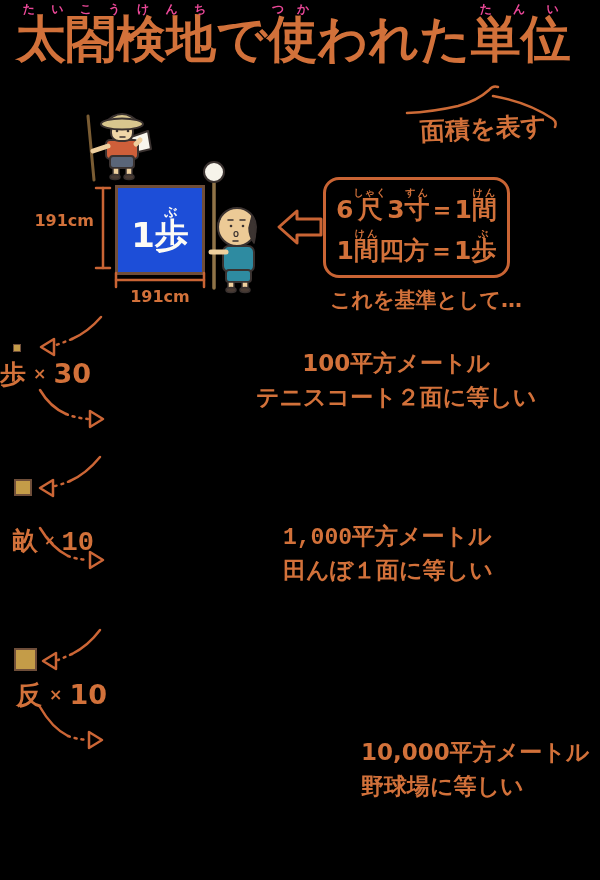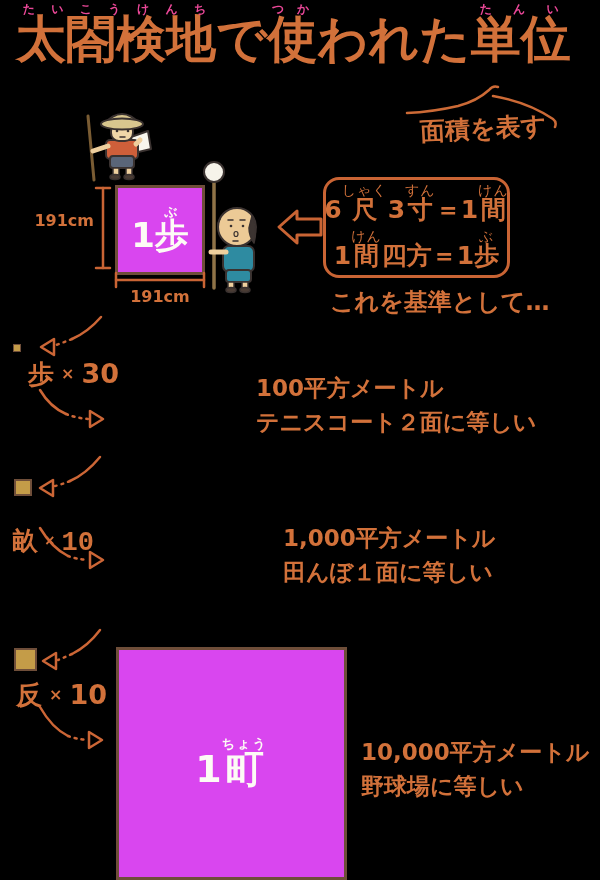--- a/index.html
+++ b/index.html
@@ -7,21 +7,21 @@
     position:relative;width:600px;height:880px;background:#000;overflow:hidden;
     font-family:"DejaVu Sans",sans-serif;color:#d2713a;
   }
   
   .title{position:absolute;left:16px;top:2px;font-size:50px;font-weight:bold;
          white-space:nowrap;color:#d2713a;line-height:1.5;}
   .title ruby rt{font-size:12px;font-weight:bold;letter-spacing:3px;color:#ec4899;}
   .area-note{position:absolute;left:420px;top:112px;font-size:25px;font-weight:bold;
              transform:rotate(-3deg);white-space:nowrap;}
   
-  .sq{position:absolute;background:#d946ef;border:3px solid #6f4e39;
+  .sq{position:absolute;background:#1d4ed8;border:3px solid #6f4e39;
       display:flex;align-items:center;justify-content:center;}
   .sq-label{color:#fdfbf5;font-weight:bold;text-align:center;line-height:1.1;}
   .sq-label ruby rt{font-size:13px;font-weight:bold;letter-spacing:2px;color:#fdfbf5;}
   #sq-bu {left:115px;top:185px;width:84px;height:84px;}
   #sq-se {left:115px;top:337px;width:114px;height:114px;}
   #sq-tan{left:115px;top:478px;width:146px;height:144px;}
   #sq-cho{left:116px;top:647px;width:225px;height:227px;}
   #sq-bu  .sq-label{font-size:34px;}
   #sq-se  .sq-label,#sq-tan .sq-label,#sq-cho .sq-label{font-size:38px;}
   .mini{position:absolute;background:#c49c48;border:2px solid #6f4e39;}
@@ -30,33 +30,33 @@
   #mini-c{left:14px;top:648px;width:19px;height:19px;border-width:2.5px;}
   
   .measure-label{position:absolute;font-size:16px;font-weight:bold;}
   #mh-label{left:28px;top:211px;width:66px;text-align:right;}
   #mw-label{left:115px;top:287px;width:90px;text-align:center;}
   
   .callout{position:absolute;left:323px;top:177px;width:181px;height:95px;
            border:3px solid #c96434;border-radius:16px;display:flex;flex-direction:column;
            align-items:center;justify-content:center;gap:3px;}
   .callout .line{font-size:25px;font-weight:bold;white-space:nowrap;line-height:1.3;}
-  .callout ruby rt{font-size:14px;font-weight:normal;letter-spacing:1px;}
-  .baseline-note{position:absolute;left:330px;top:286px;font-size:24px;font-weight:bold;white-space:nowrap;}
+  .callout ruby rt{font-size:10px;font-weight:bold;letter-spacing:1px;}
+  .baseline-note{position:absolute;left:330px;top:286px;font-size:21px;font-weight:bold;white-space:nowrap;}
   
   .formula{position:absolute;font-weight:bold;white-space:nowrap;}
   .formula .u{font-size:26px;}
   .formula .s{font-size:16px;margin:0 7px;vertical-align:4px;}
   .formula .v{font-size:27px;}
-  #f-a{left:0;top:357px;padding-left:28px;}
+  #f-a{left:0;top:357px;}
   #f-b{left:12px;top:524px;font-family:Liberation Mono, monospace;}
   #f-c{left:16px;top:678px;text-align:center;}
   .desc{position:absolute;font-size:23px;font-weight:bold;line-height:34px;white-space:nowrap;}
-  #d-a{left:256px;top:371px;}
-  #d-b{left:283px;top:521px;}
+  #d-a{left:256px;top:346px;text-align:center;}
+  #d-b{left:283px;top:521px;font-family:Liberation Mono, monospace;}
   #d-c{left:361px;top:735px;}
   
   .overlay{position:absolute;left:0;top:0;pointer-events:none;}
 </style>
 </head>
 <body>
 
 <div class="canvas">
 
   <div class="title"><ruby>太閤検地<rt>たいこうけんち</rt>で<rt></rt>使<rt>つか</rt>われた<rt></rt>単位<rt>たんい</rt></ruby></div>
@@ -88,23 +88,20 @@
     <span class="u">畝</span><span class="s">×</span><span class="v">10</span>
   </div>
   <div class="desc" id="d-b">
     <div>1,000平方メートル</div>
     <div>田んぼ１面に等しい</div>
   </div>
 
   <div class="mini" id="mini-c"></div>
   <div class="formula" id="f-c">
     <span class="u">反</span><span class="s">×</span><span class="v">10</span>
-  </div>
-  <div class="sq" id="sq-cho">
-    <div class="sq-label"><ruby>1<rt></rt>町<rt>ちょう</rt></ruby></div>
   </div>
   <div class="desc" id="d-c">
     <div>10,000平方メートル</div>
     <div>野球場に等しい</div>
   </div>
 
   <svg class="overlay" width="600" height="880" viewBox="0 0 600 880">
 
     <g stroke="#cc6a36" stroke-width="2.5" fill="none" stroke-linecap="round">
       <path d="M 489,90 Q 493,85 498,87 M 489,90 Q 477,101 458,106 Q 432,112 407,113"></path>

